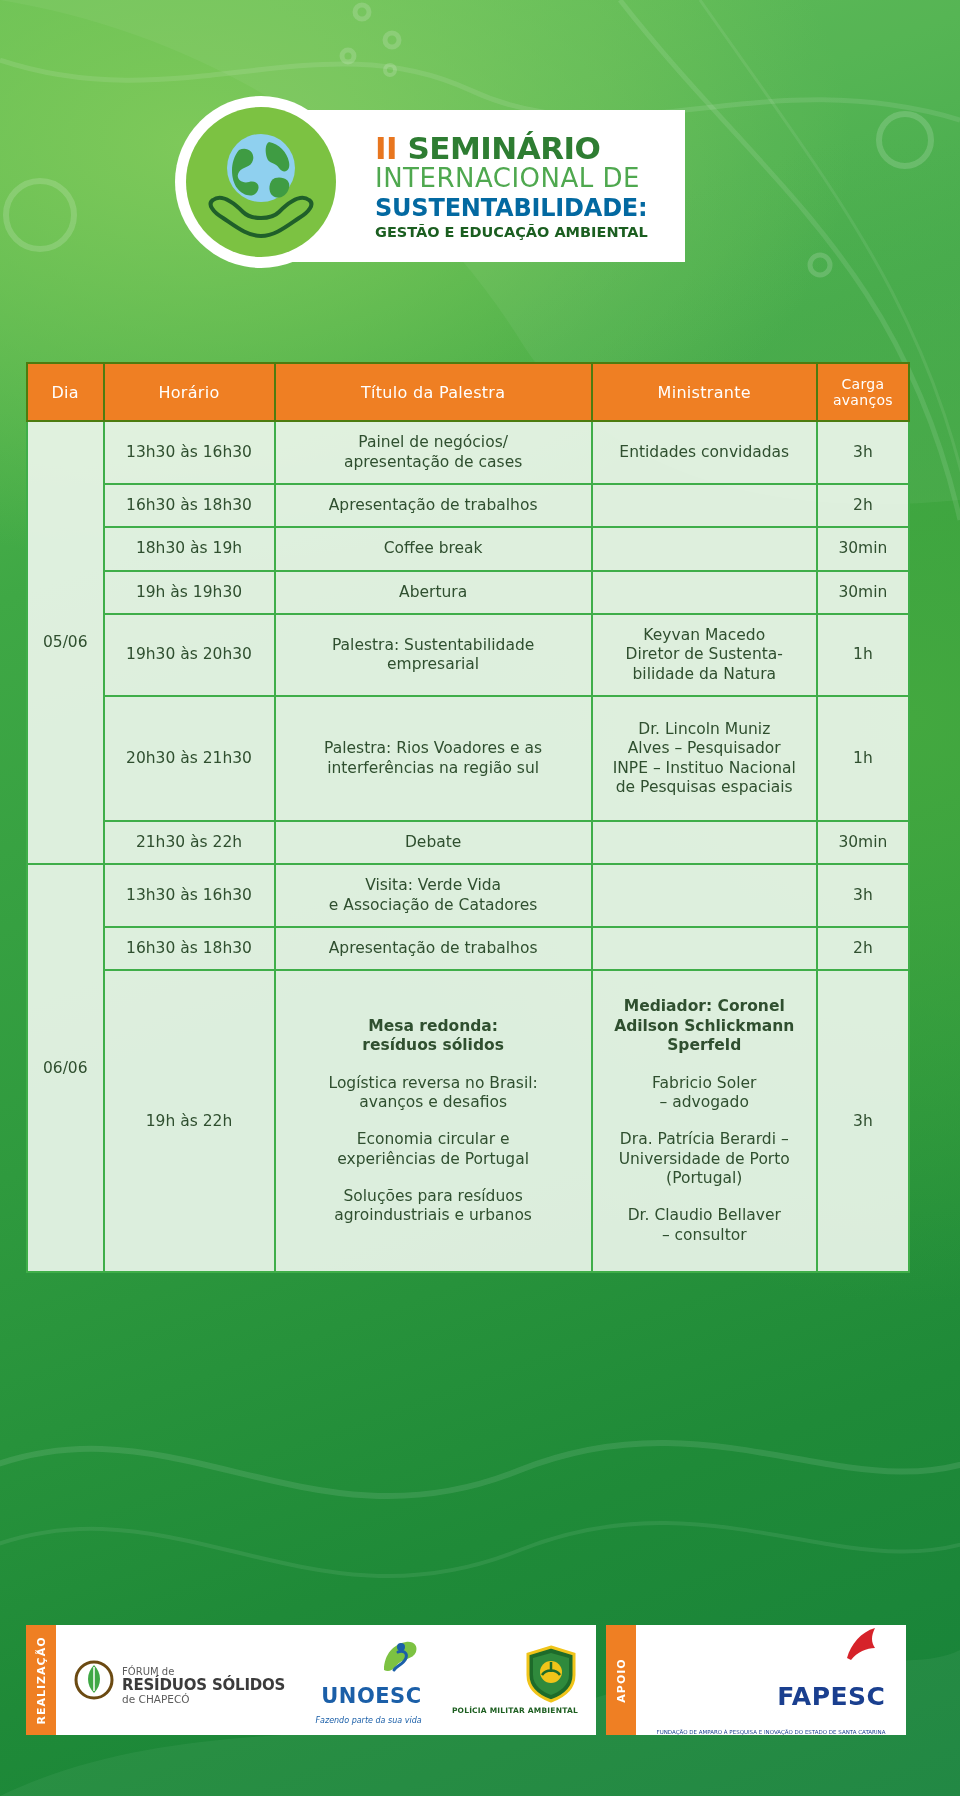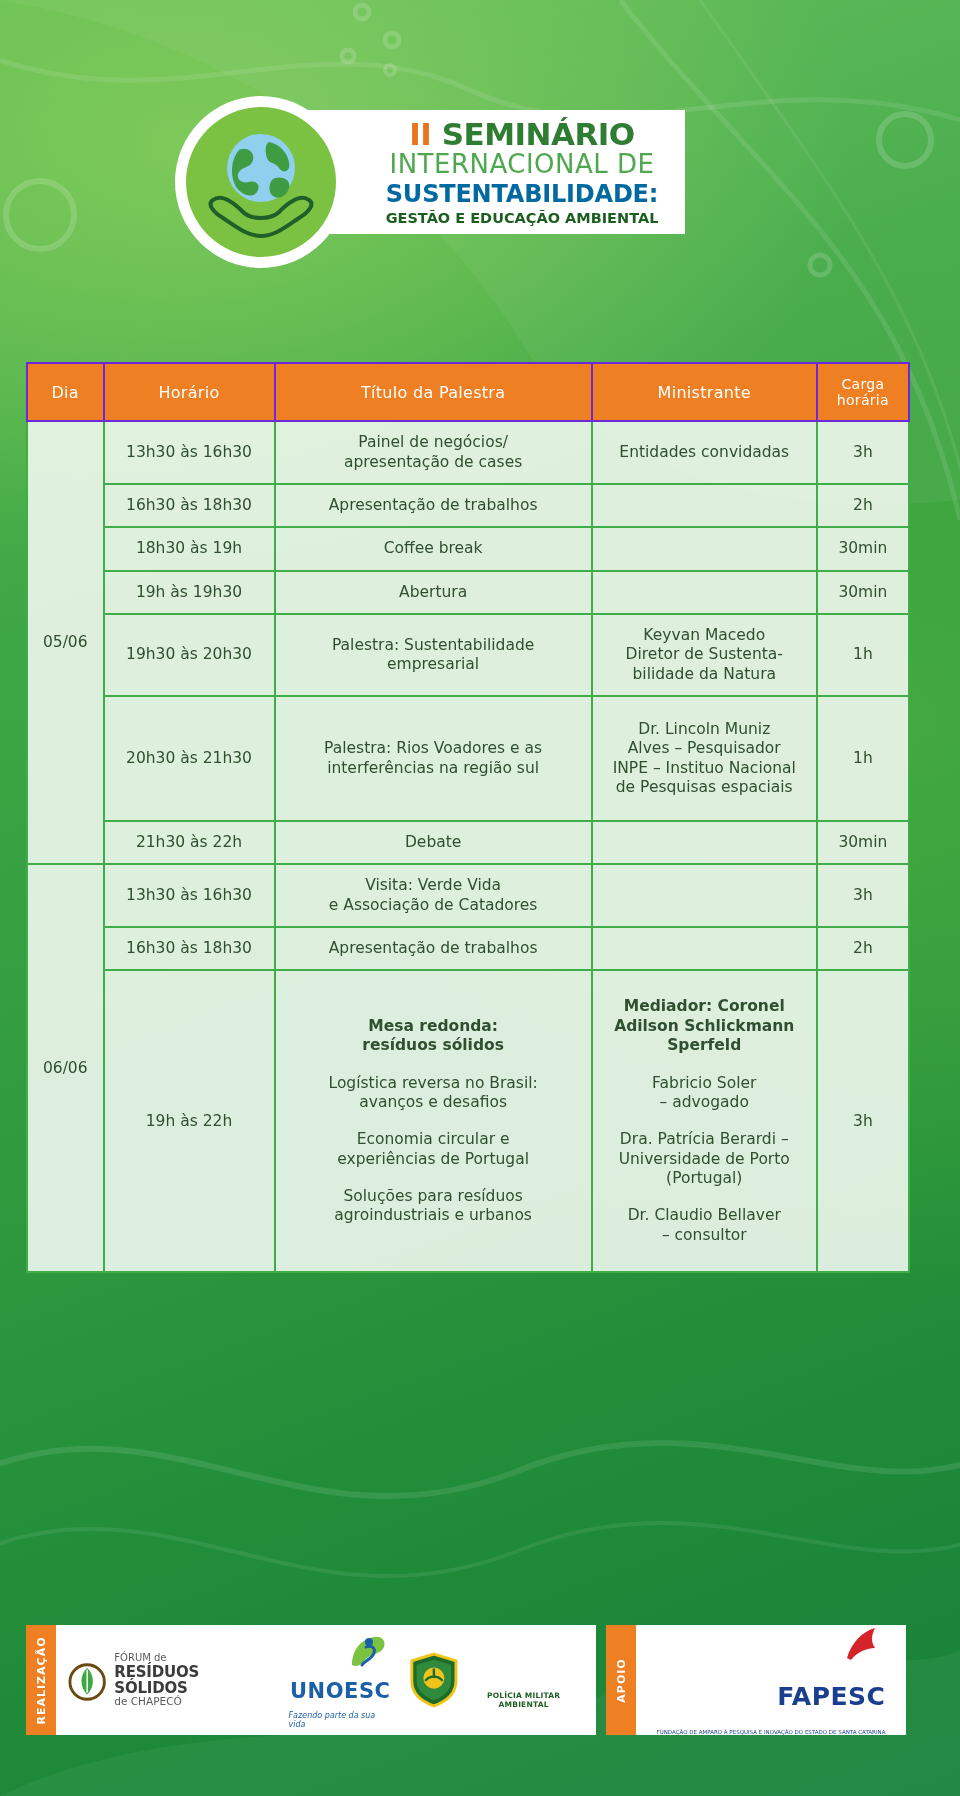--- a/index.html
+++ b/index.html
@@ -59,28 +59,27 @@
     display: flex;
     align-items: center;
     justify-content: center;
     position: relative;
   }
   .title-block {
     position: absolute;
     left: 112px;
     top: 14px;
     width: 398px;
-    height: 124px;
+    height: 152px;
     background: #ffffff;
     padding: 14px 16px 12px 88px;
     display: flex;
     flex-direction: column;
     justify-content: center;
     z-index: 2;
-    text-align: center;
   }
   .t-line1 {
     font-family: "DejaVu Sans", sans-serif;
     font-weight: bold;
     font-size: 31px;
     letter-spacing: -0.5px;
     line-height: 1.02;
     color: #2e7d32;
   }
   .t-line1 .num { color: #e8761f; }
@@ -120,21 +119,21 @@
     border-collapse: collapse;
     font-size: 15px;
     color: #2f4f2f;
   }
   table.sched th {
     background: #ef7f23;
     color: #ffffff;
     font-weight: normal;
     font-size: 16px;
     padding: 12px 4px;
-    border: 2px solid #6d28d9;
+    border: 2px solid #4d7c0f;
     letter-spacing: 0.3px;
   }
   table.sched th.small { font-size: 14px; line-height: 1.15; }
   table.sched td {
     border: 2px solid #3fae49;
     text-align: center;
     vertical-align: middle;
     padding: 11px 8px;
     background: rgba(240,247,238,0.90);
     line-height: 1.25;
@@ -271,21 +270,21 @@
           <col style="width:82px">
       </colgroup>
       <thead>
         <tr>
           <th>Dia</th>
           <th>Horário</th>
           <th>Título da Palestra</th>
           <th>Ministrante</th>
           <th class="small">
             <div>Carga</div>
-            <div>horária</div>
+            <div>avanços</div>
           </th>
         </tr>
       </thead>
       <tbody>
 
         <tr>
           <td class="daycell" rowspan="7">05/06</td>
           <td class="time">13h30 às 16h30</td>
           <td class="title">
             <div>Painel de negócios/</div>
@@ -431,21 +430,21 @@
         <div class="logo-item" style="flex-direction:column;gap:8px">
           <svg width="46" height="40" viewBox="0 0 46 40">
             <path d="M8,34 C8,18 18,8 30,6 C38,5 42,10 40,16 C37,24 26,22 20,30 C16,35 12,36 8,34 Z" fill="#7cc242"></path>
             <circle cx="25" cy="11" r="4" fill="#1b5fa8"></circle>
             <path d="M22,16 C26,14 32,16 30,22 C28,28 20,30 18,34" stroke="#1b5fa8" stroke-width="3" fill="none" stroke-linecap="round"></path>
           </svg>
           <div class="unoesc-name">UNOESC</div>
           <div class="unoesc-tag">Fazendo parte da sua vida</div>
         </div>
 
-        <div class="logo-item" style="flex-direction:row;gap:3px">
+        <div class="logo-item" style="flex-direction:column;gap:3px">
           <svg width="54" height="58" viewBox="0 0 54 58">
             <path d="M27,2 L50,9 L50,30 C50,44 38,52 27,56 C16,52 4,44 4,30 L4,9 Z" fill="#1d6b2a" stroke="#f0c419" stroke-width="3"></path>
             <path d="M27,8 L45,13 L45,30 C45,41 35,47 27,50 C19,47 9,41 9,30 L9,13 Z" fill="#2f8a3c"></path>
             <circle cx="27" cy="27" r="11" fill="#f0c419"></circle>
             <path d="M18,30 C22,24 32,24 36,30" stroke="#1d6b2a" stroke-width="2.5" fill="none"></path>
             <path d="M27,17 L27,27" stroke="#1d6b2a" stroke-width="2.5"></path>
           </svg>
           <div class="pm-text">POLÍCIA MILITAR AMBIENTAL</div>
         </div>
 

